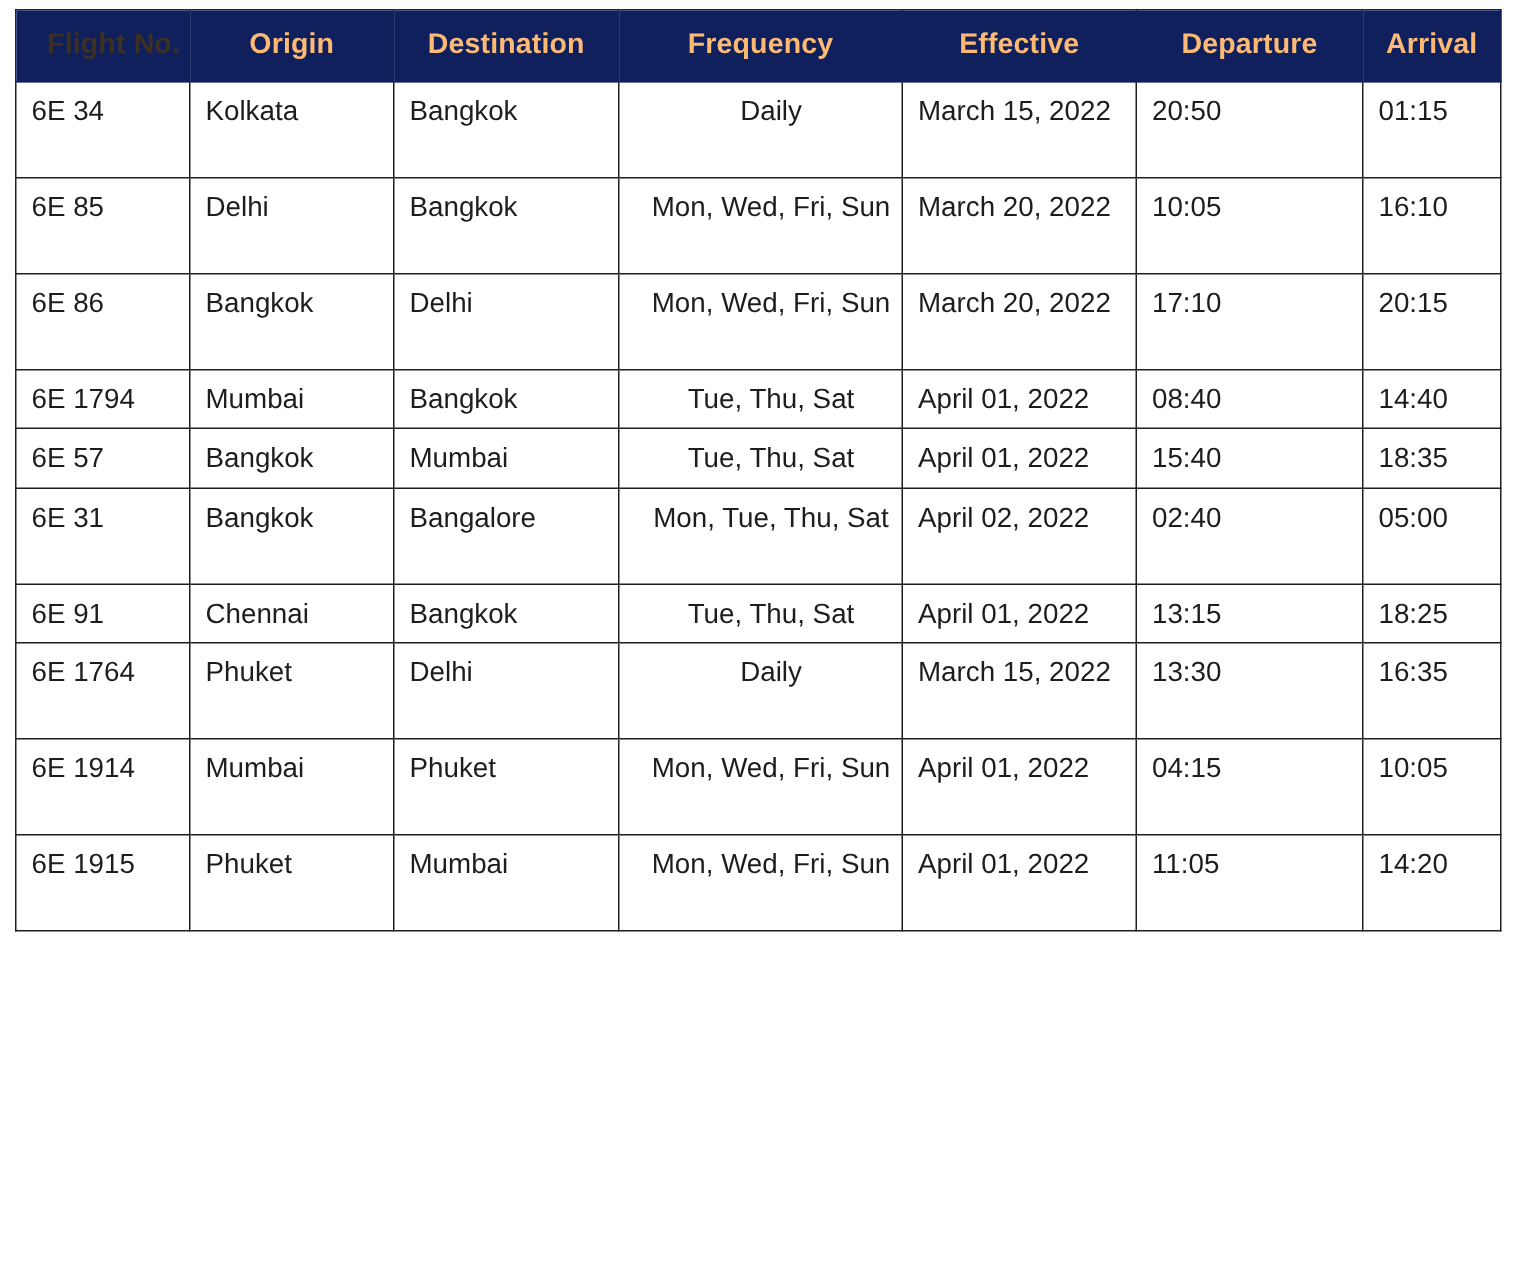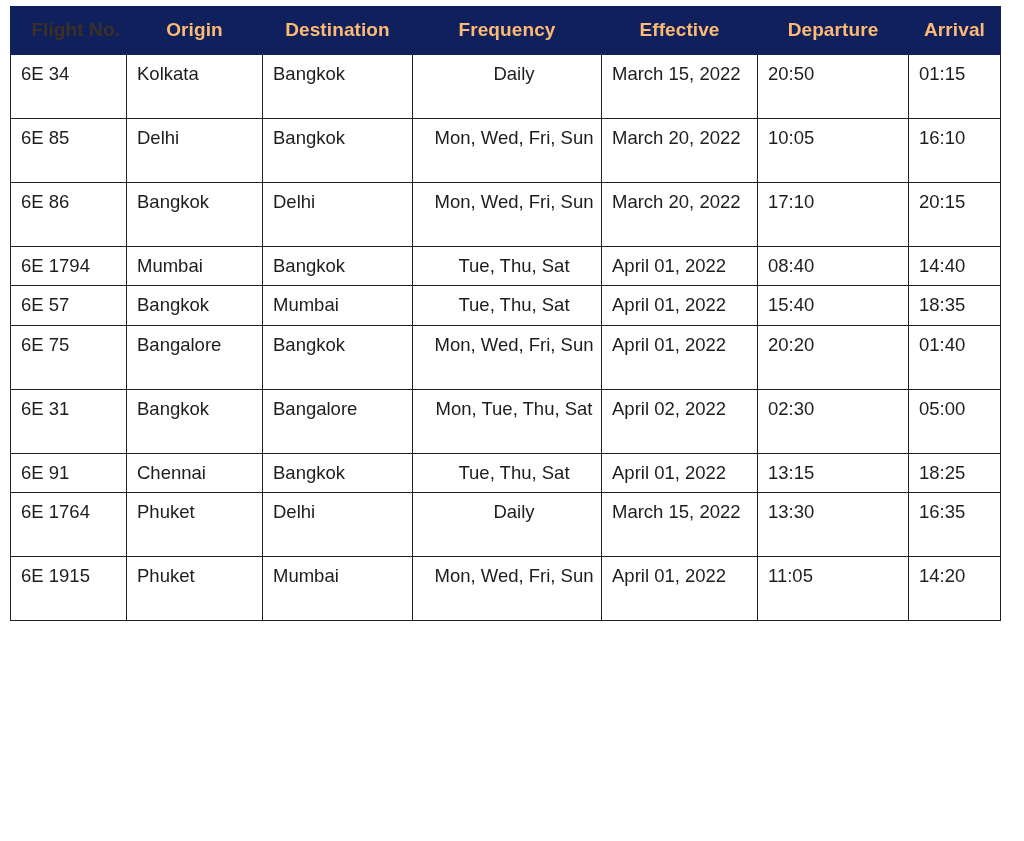--- a/index.html
+++ b/index.html
@@ -164,35 +164,26 @@
           <tr class="short">
             <td class="col-flight">6E 57</td>
             <td class="col-origin">Bangkok</td>
             <td class="col-dest">Mumbai</td>
             <td class="col-freq">Tue, Thu, Sat</td>
             <td class="col-eff">April 01, 2022</td>
             <td class="col-dep">15:40</td>
             <td class="col-arr">18:35</td>
           </tr>
           <tr class="tall">
-            <td class="col-flight">6E 75</td>
-            <td class="col-origin">Bangalore</td>
-            <td class="col-dest">Bangkok</td>
-            <td class="col-freq">Mon, Wed, Fri, Sun</td>
-            <td class="col-eff">April 01, 2022</td>
-            <td class="col-dep">20:20</td>
-            <td class="col-arr">01:40</td>
-          </tr>
-          <tr class="tall">
             <td class="col-flight">6E 31</td>
             <td class="col-origin">Bangkok</td>
             <td class="col-dest">Bangalore</td>
             <td class="col-freq">Mon, Tue, Thu, Sat</td>
             <td class="col-eff">April 02, 2022</td>
-            <td class="col-dep">02:30</td>
+            <td class="col-dep">02:40</td>
             <td class="col-arr">05:00</td>
           </tr>
           <tr class="short">
             <td class="col-flight">6E 91</td>
             <td class="col-origin">Chennai</td>
             <td class="col-dest">Bangkok</td>
             <td class="col-freq">Tue, Thu, Sat</td>
             <td class="col-eff">April 01, 2022</td>
             <td class="col-dep">13:15</td>
             <td class="col-arr">18:25</td>
@@ -200,20 +191,29 @@
           <tr class="tall">
             <td class="col-flight">6E 1764</td>
             <td class="col-origin">Phuket</td>
             <td class="col-dest">Delhi</td>
             <td class="col-freq">Daily</td>
             <td class="col-eff">March 15, 2022</td>
             <td class="col-dep">13:30</td>
             <td class="col-arr">16:35</td>
           </tr>
           <tr class="tall">
+            <td class="col-flight">6E 1914</td>
+            <td class="col-origin">Mumbai</td>
+            <td class="col-dest">Phuket</td>
+            <td class="col-freq">Mon, Wed, Fri, Sun</td>
+            <td class="col-eff">April 01, 2022</td>
+            <td class="col-dep">04:15</td>
+            <td class="col-arr">10:05</td>
+          </tr>
+          <tr class="tall">
             <td class="col-flight">6E 1915</td>
             <td class="col-origin">Phuket</td>
             <td class="col-dest">Mumbai</td>
             <td class="col-freq">Mon, Wed, Fri, Sun</td>
             <td class="col-eff">April 01, 2022</td>
             <td class="col-dep">11:05</td>
             <td class="col-arr">14:20</td>
           </tr>
         </tbody>
     </table>

